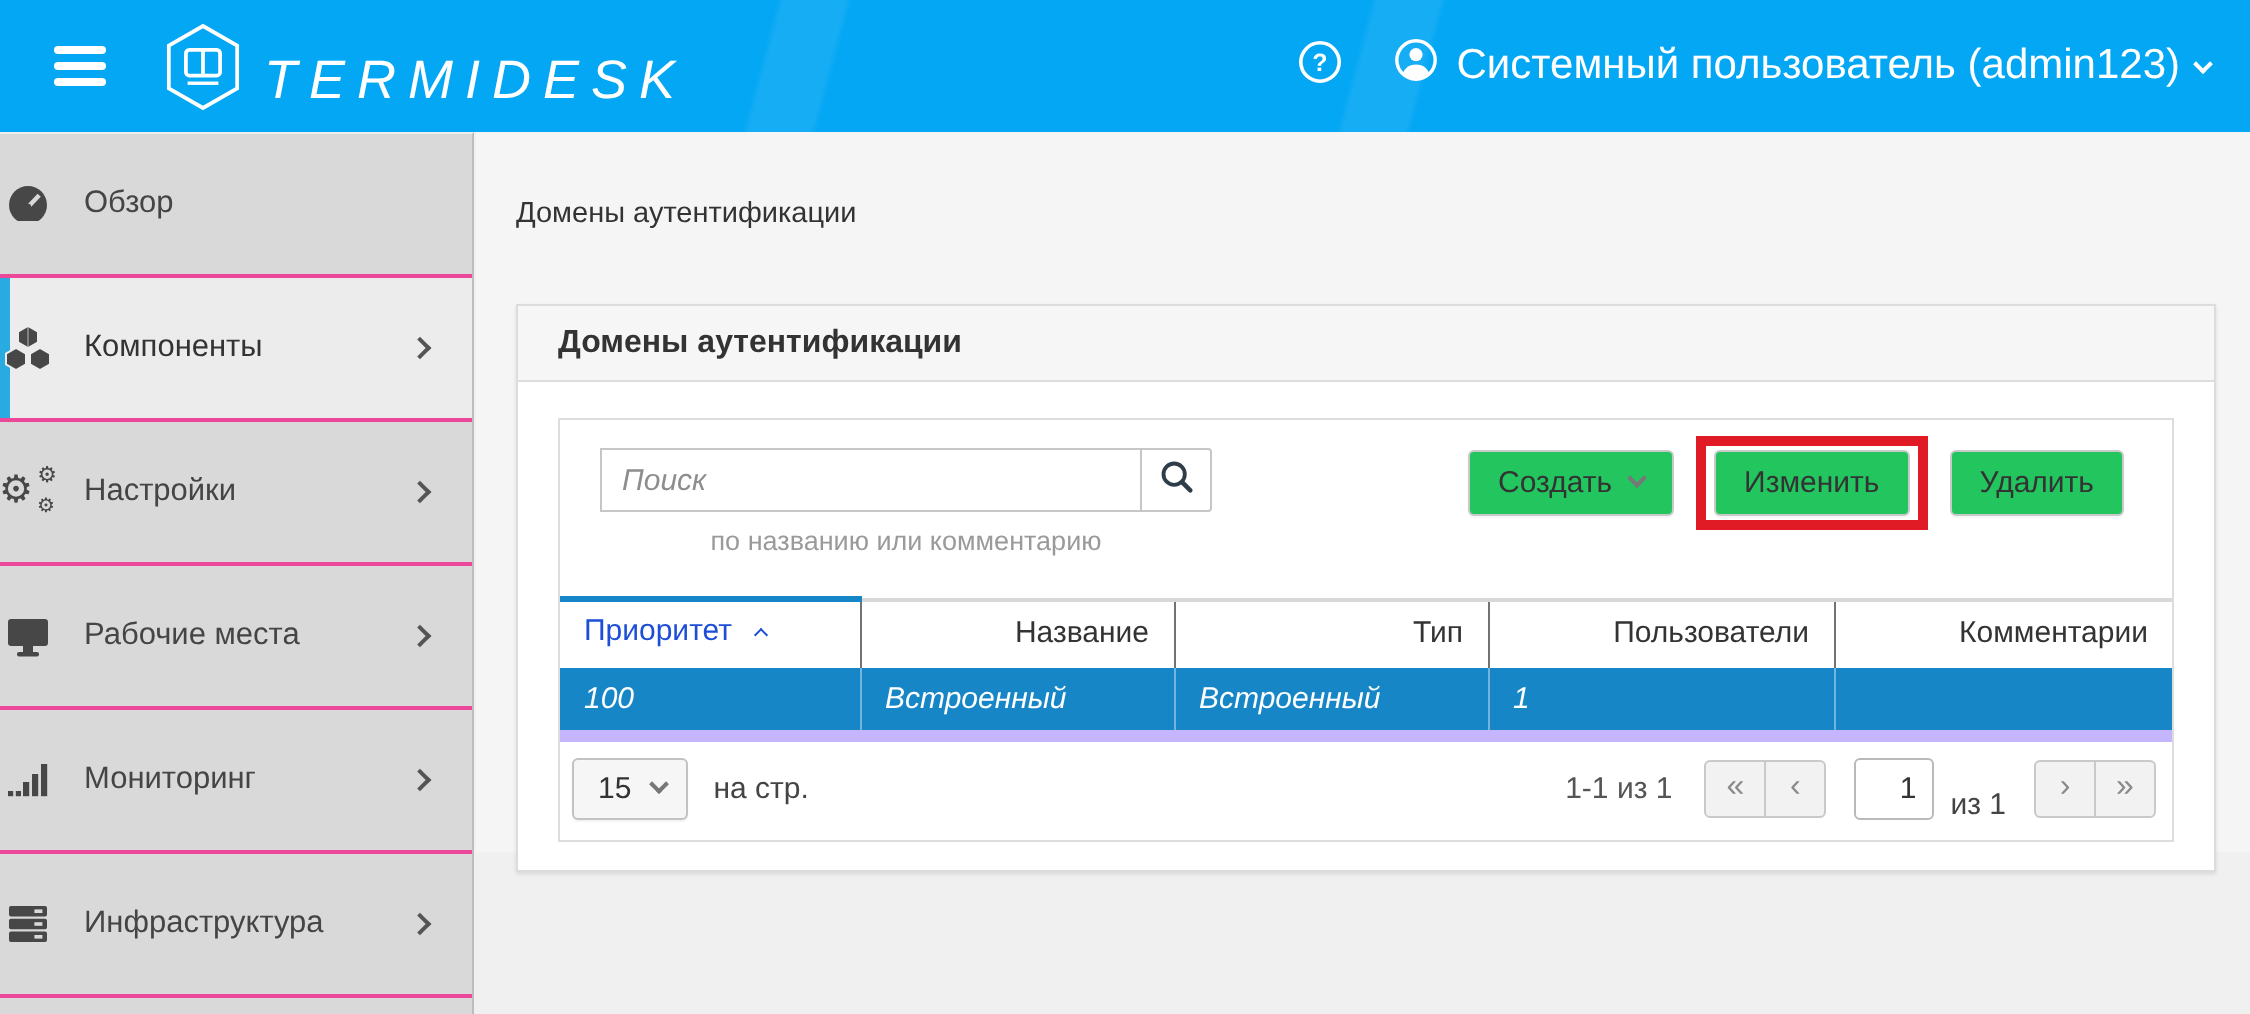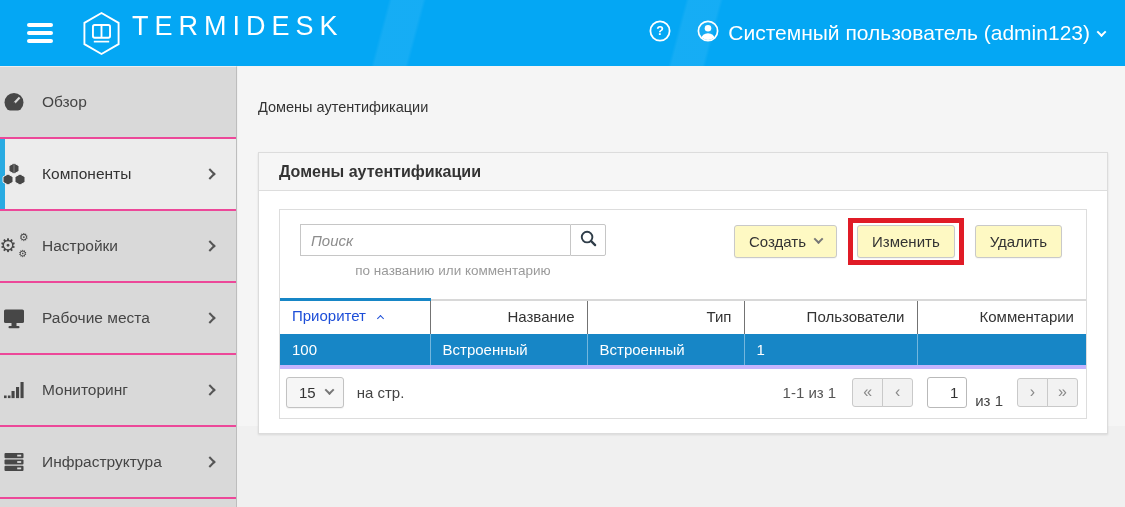--- a/index.html
+++ b/index.html
@@ -7,21 +7,21 @@
   body { font-family:"Liberation Sans","DejaVu Sans",sans-serif; background:#f0f0f0; color:#333; }
   .app { position:relative; width:1125px; height:507px; }
 
   
   .top-header { position:absolute; top:0; left:0; width:1125px; height:66px;
     background-color:#04a7f4;
     background-image:linear-gradient(105deg, transparent 34%, rgba(255,255,255,.07) 34.3%, rgba(255,255,255,.07) 37%, transparent 37.3%, transparent 60%, rgba(255,255,255,.07) 60.3%, rgba(255,255,255,.07) 63%, transparent 63.3%);
     display:flex; align-items:center; color:#fff; z-index:5; }
   .burger { margin-left:27px; width:26px; cursor:pointer; }
   .burger span { display:block; width:26px; height:4px; background:#fff; border-radius:2px; margin:4px 0; }
-  .brand { display:flex; align-items:flex-start; margin-left:28px; }
+  .brand { display:flex; align-items:flex-end; margin-left:28px;font-style:italic; }
   .brand svg { display:block; }
   .logo-word { font-size:27px; letter-spacing:6px; font-weight:400; margin-left:10px; color:#fff; }
   .header-right { margin-left:auto; display:flex; align-items:center; gap:24px; padding-right:20px; }
   .help-btn { cursor:pointer; display:flex; }
   .user-menu { display:flex; align-items:center; gap:8px; cursor:pointer; font-size:21px; }
   .chev { display:inline-block; width:7px; height:7px; border-right:2px solid currentColor; border-bottom:2px solid currentColor; }
   .chev.down { transform:rotate(45deg) translate(-1px,-1px); }
   .chev.up { transform:rotate(-135deg); width:5px; height:5px; border-width:1.5px; }
   .chev.right { transform:rotate(-45deg); width:8px; height:8px; }
 
@@ -54,37 +54,37 @@
   .search-area { width:306px; }
   .search-row { display:flex; }
   .search-input { flex:1; height:32px; border:1px solid #c6c6c6; border-right:none; padding:0 10px;
     font-size:15px; font-family:inherit; color:#333; outline:none; }
   .search-input::placeholder { font-style:italic; color:#8d8d8d; }
   .search-btn { width:36px; height:32px; background:#fff; border:1px solid #c6c6c6; border-radius:0 2px 2px 0;
     display:flex; align-items:center; justify-content:center; cursor:pointer; }
   .search-hint { margin-top:7px; text-align:center; font-size:13.5px; color:#9a9a9a; }
 
   .actions { display:flex; align-items:flex-start; gap:14px; padding-top:1px; }
-  .btn { height:33px; padding:0 14px; background:#fef9c3; border:1px solid #c9c9c9; border-radius:3px;
+  .btn { height:33px; padding:0 14px; background:#22c55e; border:1px solid #c9c9c9; border-radius:3px;
     font-size:15px; font-family:inherit; color:#333; cursor:pointer; display:inline-flex; align-items:center; gap:9px;
     box-shadow:0 1px 1px rgba(0,0,0,.04); }
   .btn .chev { color:#777; margin-top:-3px; }
   .edit-wrap { position:relative; margin:0 6px; }
   .red-box { position:absolute; top:-7px; left:-9px; right:-9px; bottom:-7px;
     border:5px solid #e01b26; pointer-events:none; }
 
   
   table { width:100%; border-collapse:collapse; font-size:15px; table-layout:fixed; }
   col.c1{width:150px} col.c2{width:157px} col.c3{width:157px} col.c4{width:173px}
   th { text-align:left; font-weight:400; color:#333; padding:7px 12px 9px 12px;
     border-top:2px solid #d8d8d8; cursor:pointer; }
   th + th { border-left:1px solid #737373;text-align:right; }
   th.sorted { border-top:3px solid #1786c6; color:#1d4ed8; padding-top:6px; }
   tr.selected td { background:#1786c6; color:#fff; }
-  td { padding:7px 12px; border-bottom:4px solid #c4b5fd; }
+  td { padding:7px 12px; border-bottom:6px solid #c4b5fd;font-style:italic; }
   td + td { border-left:1px solid rgba(255,255,255,.4); }
 
   
   .panel-footer { display:flex; align-items:center; padding:7px 8px 9px 6px; }
   .page-size { display:inline-flex; align-items:center; gap:10px; height:31px; padding:0 10px 0 12px;
     background:#f6f6f6; border:1px solid #c2c2c2; border-radius:3px; font-size:15px; color:#333;
     cursor:pointer; box-shadow:0 1px 1px rgba(0,0,0,.05); }
   .page-size .chev { color:#777; margin-top:-2px; }
   .per-page { margin-left:13px; font-size:15px; color:#444; }
   .pager { margin-left:auto; display:flex; align-items:center;justify-content:flex-end; }

